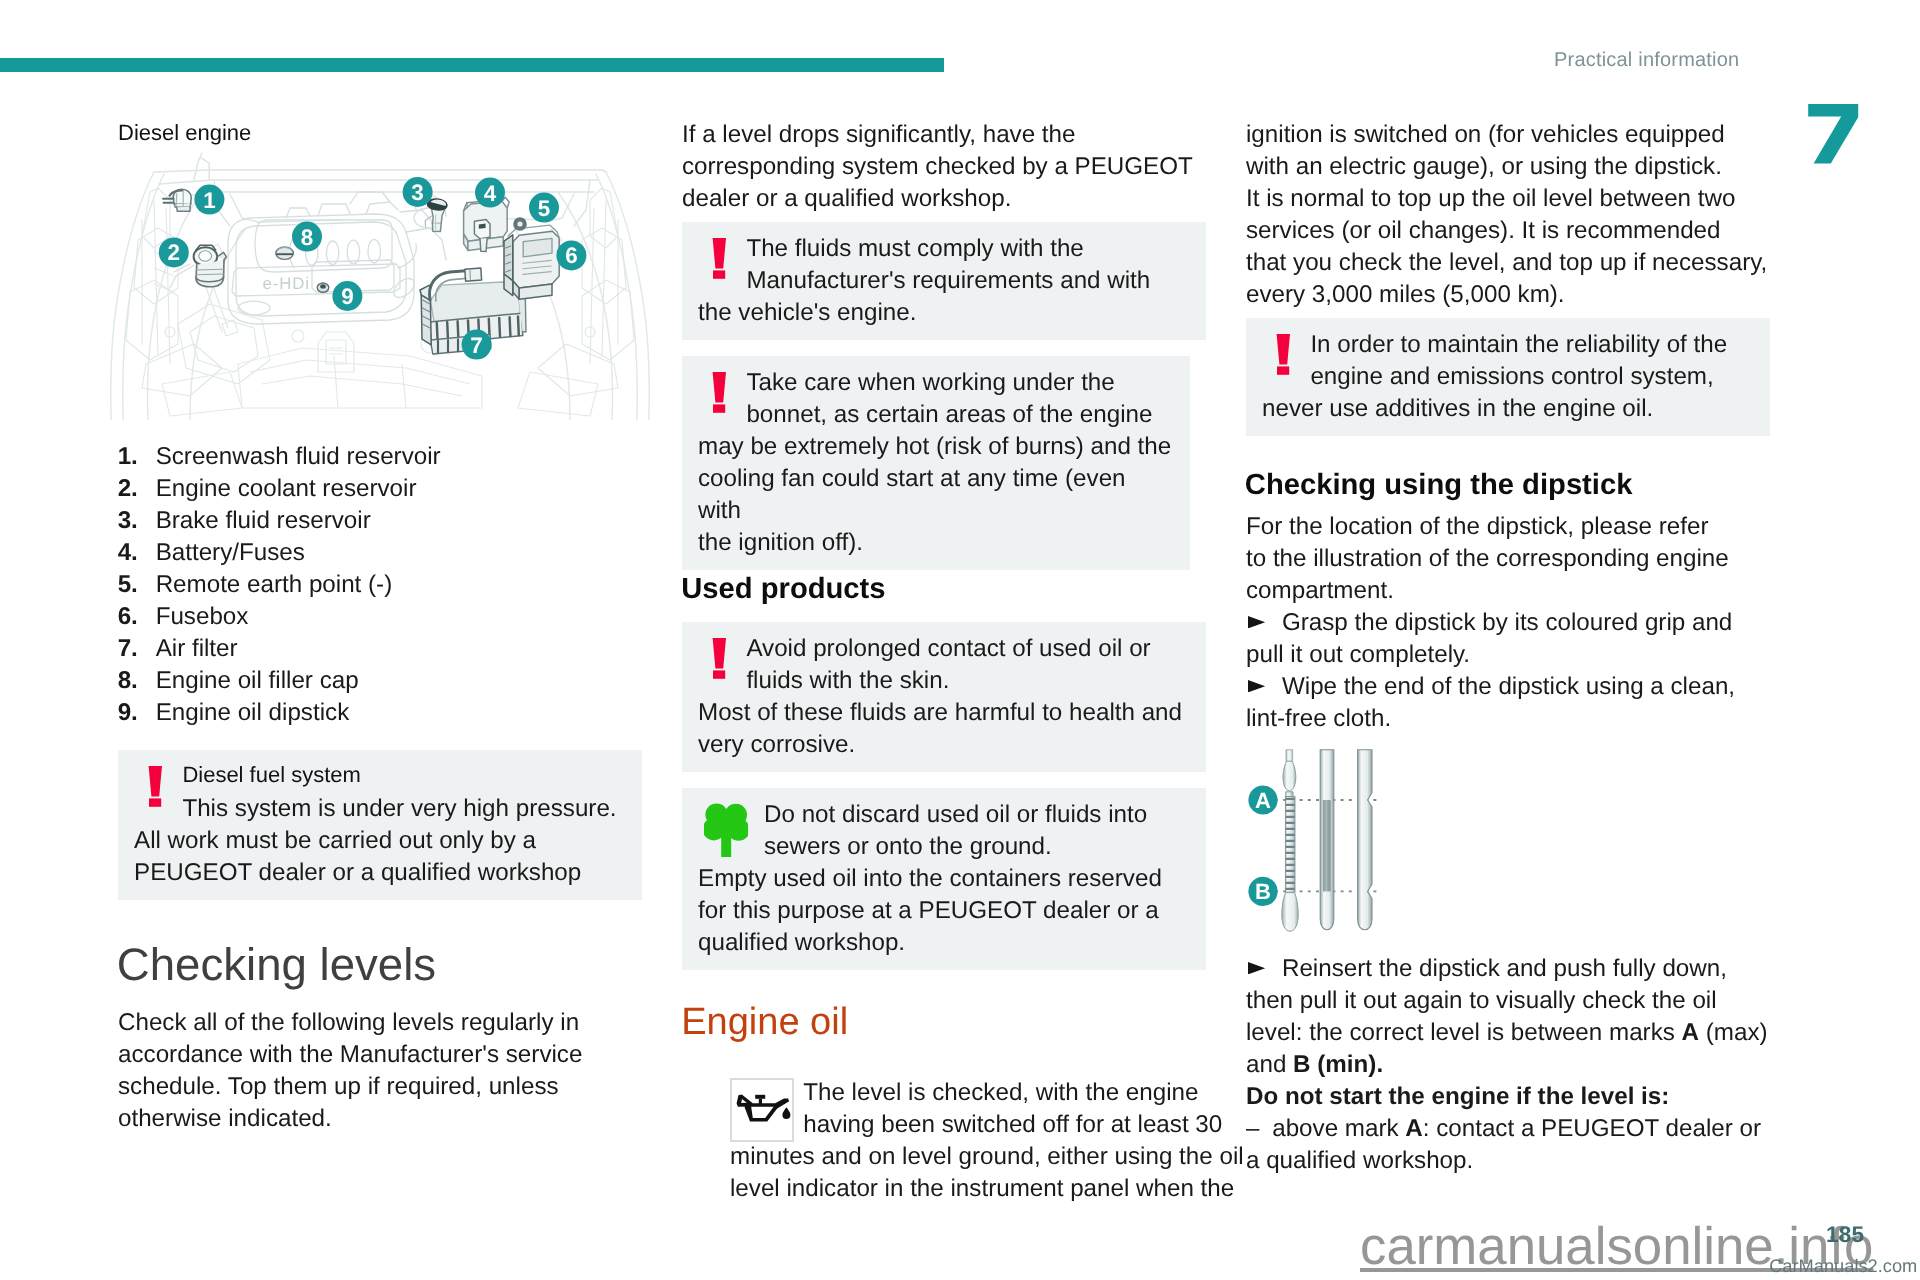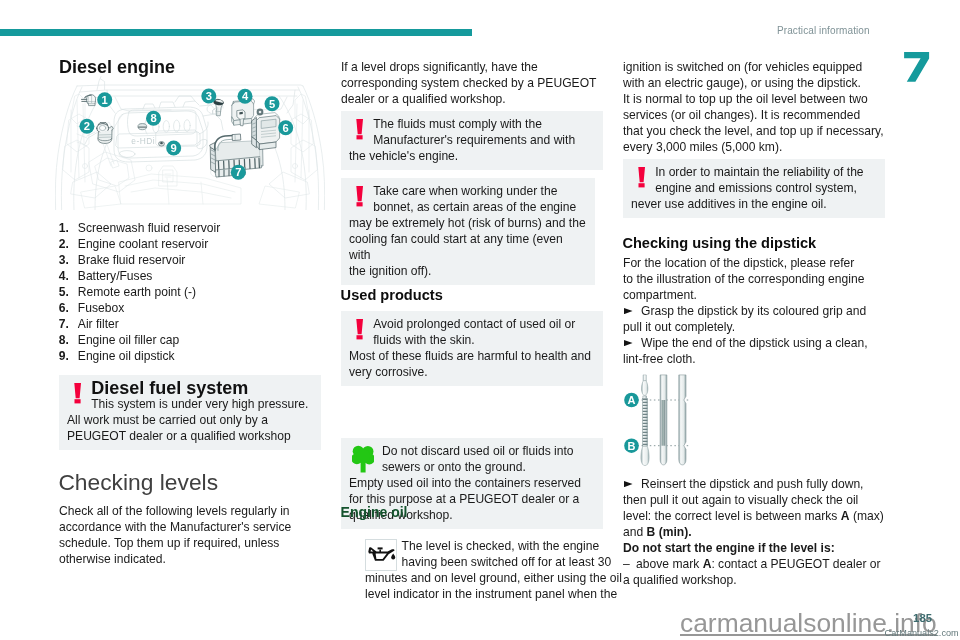--- a/index.html
+++ b/index.html
@@ -19,23 +19,23 @@
   
   .col{position:absolute;width:262px;}
   .c1{left:59px;top:0;}
   .c2{left:341px;top:0;}
   .c3{left:623px;top:0;}
 
   p{margin:0;padding:0;}
   .body{font-size:12.1px;line-height:16.07px;color:#1A1A1A;white-space:pre-line;}
   .b{font-weight:bold;}
 
-  .h-bold-sm{font-size:18px;line-height:16.1px;font-weight:bold;color:#111111;}
+  .h-bold-sm{font-size:11px;line-height:16.1px;font-weight:normal;color:#111111;}
   .h2{font-size:22.8px;line-height:24px;color:#404040;font-weight:normal;}
-  .h3{font-size:14px;line-height:22px;font-weight:bold;color:#14532d;}
+  .h3{font-size:19px;line-height:22px;font-weight:normal;color:#c2410c;}
   .h4{font-size:14.6px;line-height:17px;font-weight:bold;color:#0D0D0D;}
 
   
   .note{background:#EFF2F3;padding:4.8px 8px 6px 8px;box-sizing:border-box;}
   .note .body{color:#1A1A1A;}
   .note-ico{float:left;width:24.2px;height:32px;margin:0;}
   .ico-tree{display:block;position:relative;top:2.7px;left:3.3px;}
   .eco-ico{width:33px;}
   .ico-warn{display:block;position:relative;top:3.6px;left:6.5px;}
   .clr{clear:both;}
@@ -392,21 +392,21 @@
             <path d="M0.3 0 H7.0 L5.6 15.3 H1.7 Z" fill="#F4003C"></path>
             <rect x="0.5" y="16.2" width="6.1" height="4.2" fill="#F4003C"></rect>
           </svg>
       </div>
       <p class="body">Avoid prolonged contact of used oil or
 fluids with the skin.</p>
       <p class="body clr">Most of these fluids are harmful to health and
 very corrosive.</p>
     </div>
 
-    <div class="note" style="position:absolute;left:0;top:394px;width:262px;margin-top:44px;">
+    <div class="note" style="position:absolute;left:0;top:394px;width:262px;">
       <div class="note-ico eco-ico">
         <svg class="ico-tree" width="22.2" height="27.5" viewBox="0 0 22.2 27.5">
           <g fill="#23C714">
             <circle cx="6.3" cy="6.3" r="5.6"></circle>
             <circle cx="15.9" cy="6.5" r="5.6"></circle>
             <circle cx="4.9" cy="13.6" r="5.6"></circle>
             <circle cx="17.3" cy="13.8" r="5.6"></circle>
             <circle cx="11.1" cy="11.0" r="7.2"></circle>
             <path d="M8.6 16.0 h5.0 v11.5 h-5.0 z"></path>
           </g>

